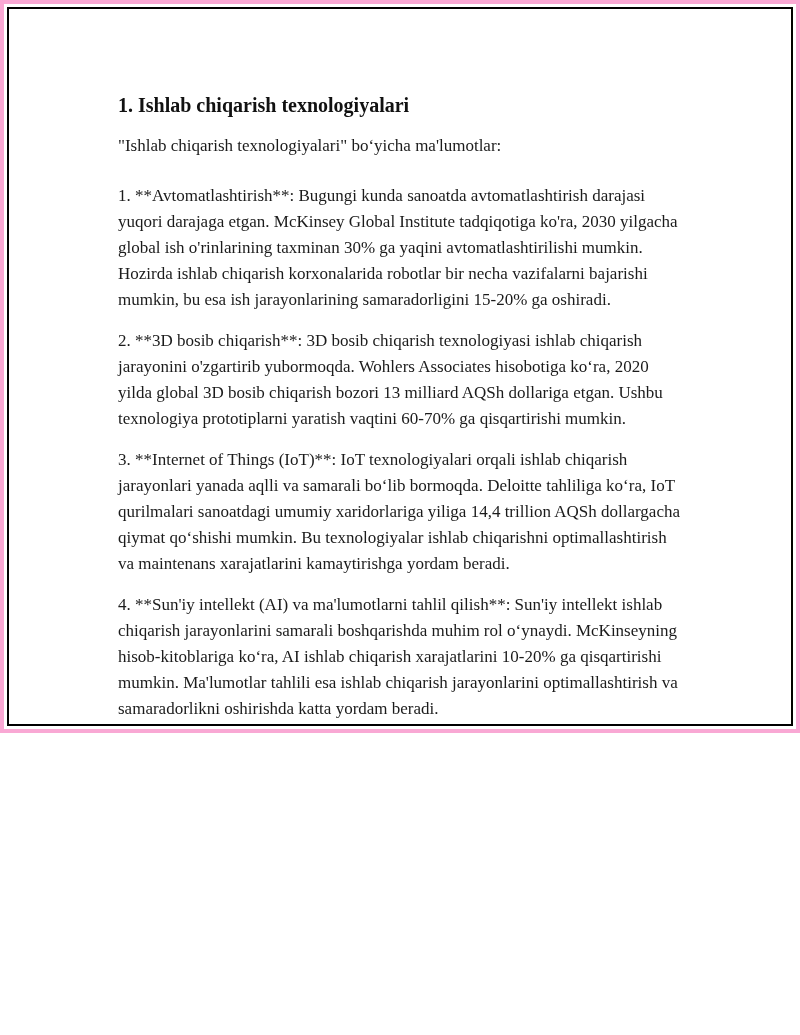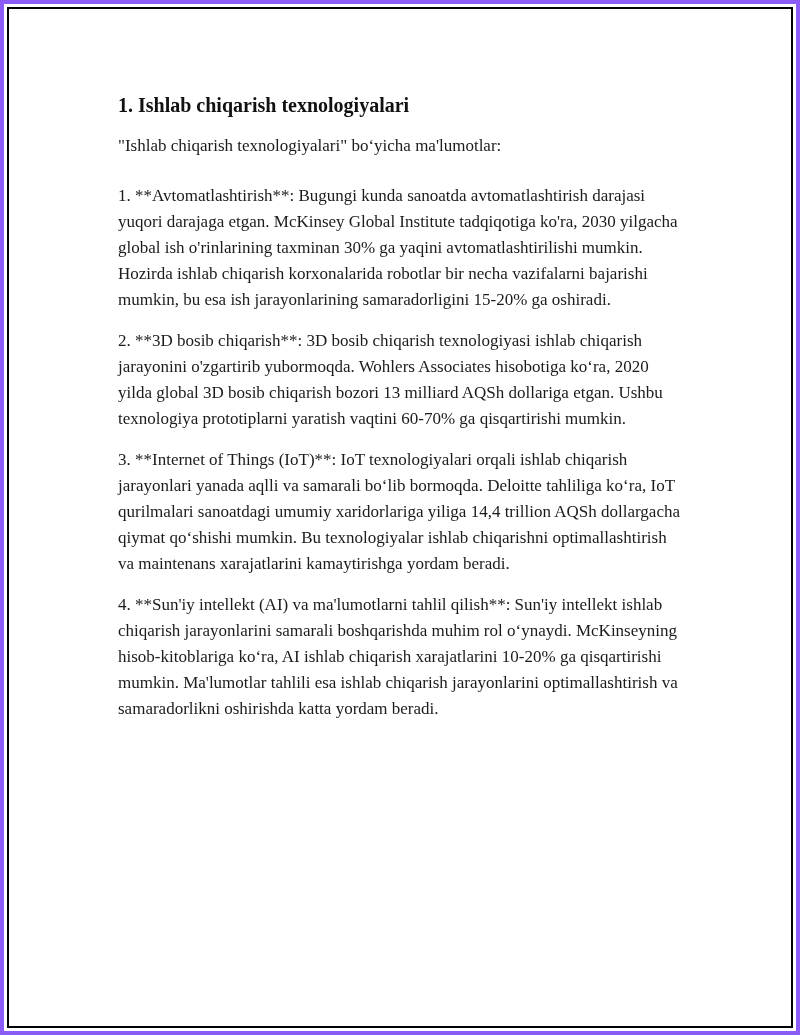--- a/index.html
+++ b/index.html
@@ -3,23 +3,23 @@
 <meta charset="utf-8">
 <style>
   html, body {
     margin: 0;
     padding: 0;
     background: #ffffff;
   }
   .page {
     box-sizing: border-box;
     width: 800px;
-    height: 1035px;
+    height: 733px;
     background: #ffffff;
-    border: 4px solid #8b5cf6;
+    border: 4px solid #f9a8d4;
     padding: 3px;
   }
   .inner-frame {
     box-sizing: border-box;
     width: 100%;
     height: 100%;
     border: 2px solid #000000;
     overflow: hidden;
   }
   .content {

